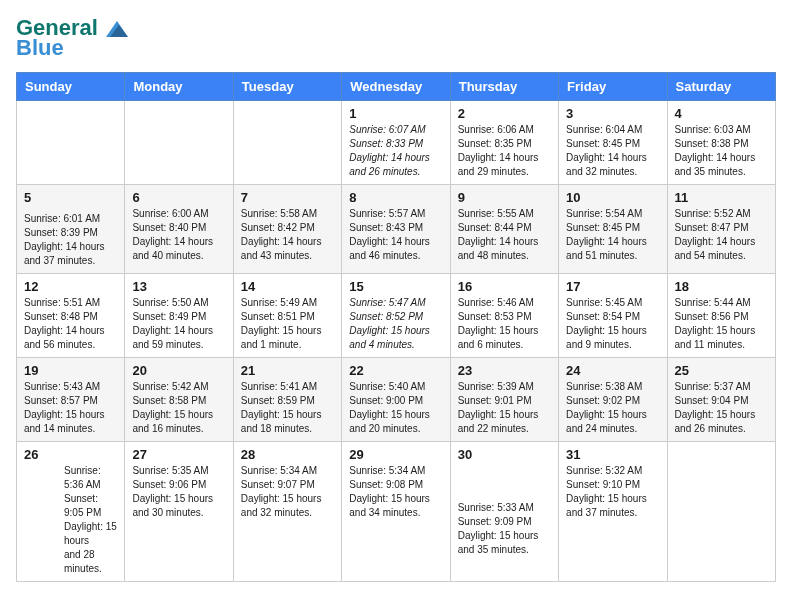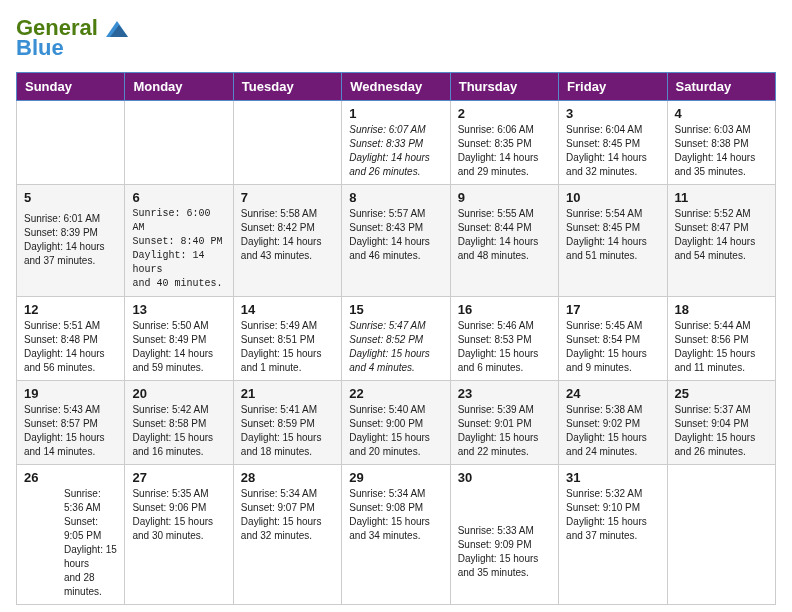--- a/index.html
+++ b/index.html
@@ -32,21 +32,21 @@
     .subtitle {
       font-size: 16px;
       color: #333;
     }
     .calendar {
       width: 100%;
       border-collapse: collapse;
       border: 1px solid #ccc;
     }
     .calendar th {
-      background-color: #701a75;
+      background-color: #3b82f6;
       color: #fff;
       text-align: left;
       padding: 6px 8px;
       font-size: 13px;
       font-weight: bold;
       border: 1px solid #5588c8;
     }
     .calendar td {
       vertical-align: top;
       padding: 5px 7px;
@@ -75,21 +75,21 @@
     .empty-cell {
       background: #f9f9f9;
     }
   </style>
 </head>
 <body>
 
 <div class="header">
   <div class="logo">
     <div style="display:flex;align-items:center;gap:2px;">
-      <div style="font-size:22px;font-weight:bold;color:#4d7c0f;line-height:1.1;">
+      <div style="font-size:22px;font-weight:bold;color:#0f766e;line-height:1.1;">
         General
         <svg width="22" height="16" viewBox="0 0 22 16" style="vertical-align:middle;margin-left:2px;">
           <polygon points="0,16 11,0 22,16" fill="#3a8fd4"></polygon>
           <polygon points="4,16 13,4 22,16" fill="#1a3a5c" opacity="0.5"></polygon>
         </svg>
       </div>
     </div>
     <div style="font-size:22px;font-weight:bold;color:#3a8fd4;line-height:1.1;margin-top:-4px;">Blue</div>
   </div>
   <div class="title-block">
@@ -147,21 +147,21 @@
       <tr>
         <td>
           <span class="day-num">5</span>
           <div class="day-info" style="white-space: pre-line; margin-top: 7px;">Sunrise: 6:01 AM
 Sunset: 8:39 PM
 Daylight: 14 hours
 and 37 minutes.</div>
         </td>
         <td>
           <span class="day-num">6</span>
-          <div class="day-info" style="white-space: pre-line; font-family: Liberation Mono, monospace;">Sunrise: 6:00 AM
+          <div class="day-info" style="white-space: pre-line;">Sunrise: 6:00 AM
 Sunset: 8:40 PM
 Daylight: 14 hours
 and 40 minutes.</div>
         </td>
         <td>
           <span class="day-num">7</span>
           <div class="day-info" style="white-space: pre-line;">Sunrise: 5:58 AM
 Sunset: 8:42 PM
 Daylight: 14 hours
 and 43 minutes.</div>

